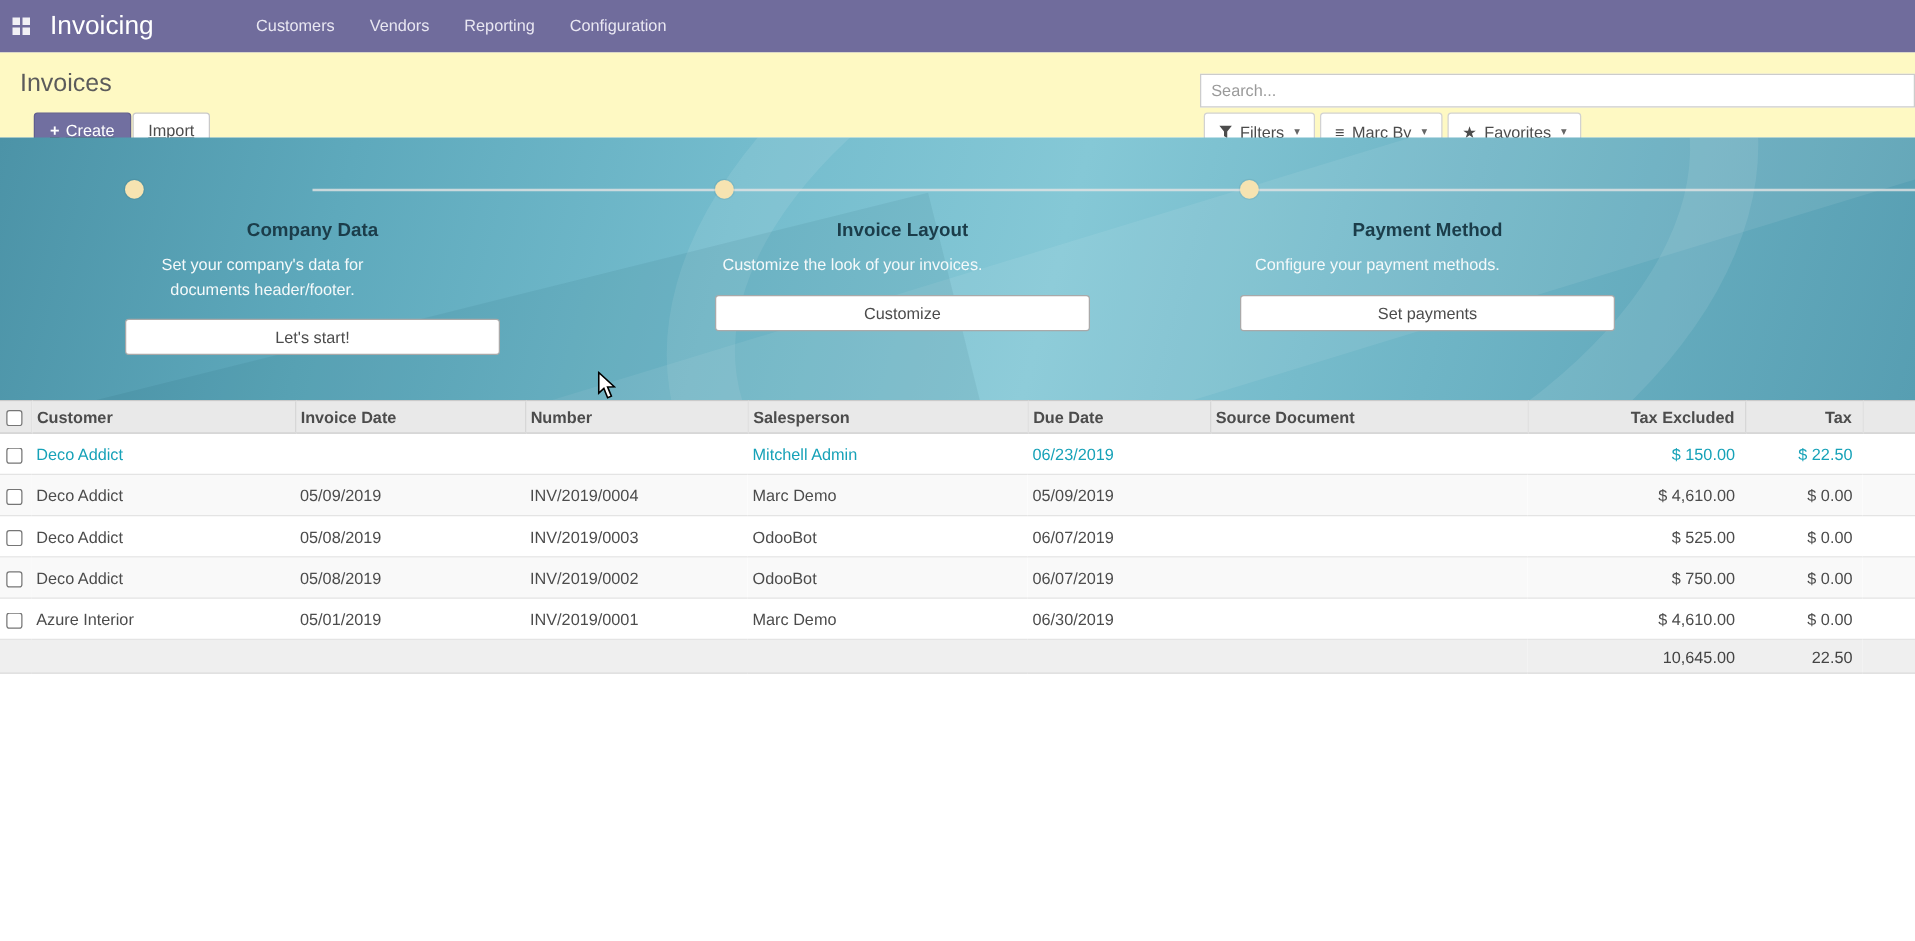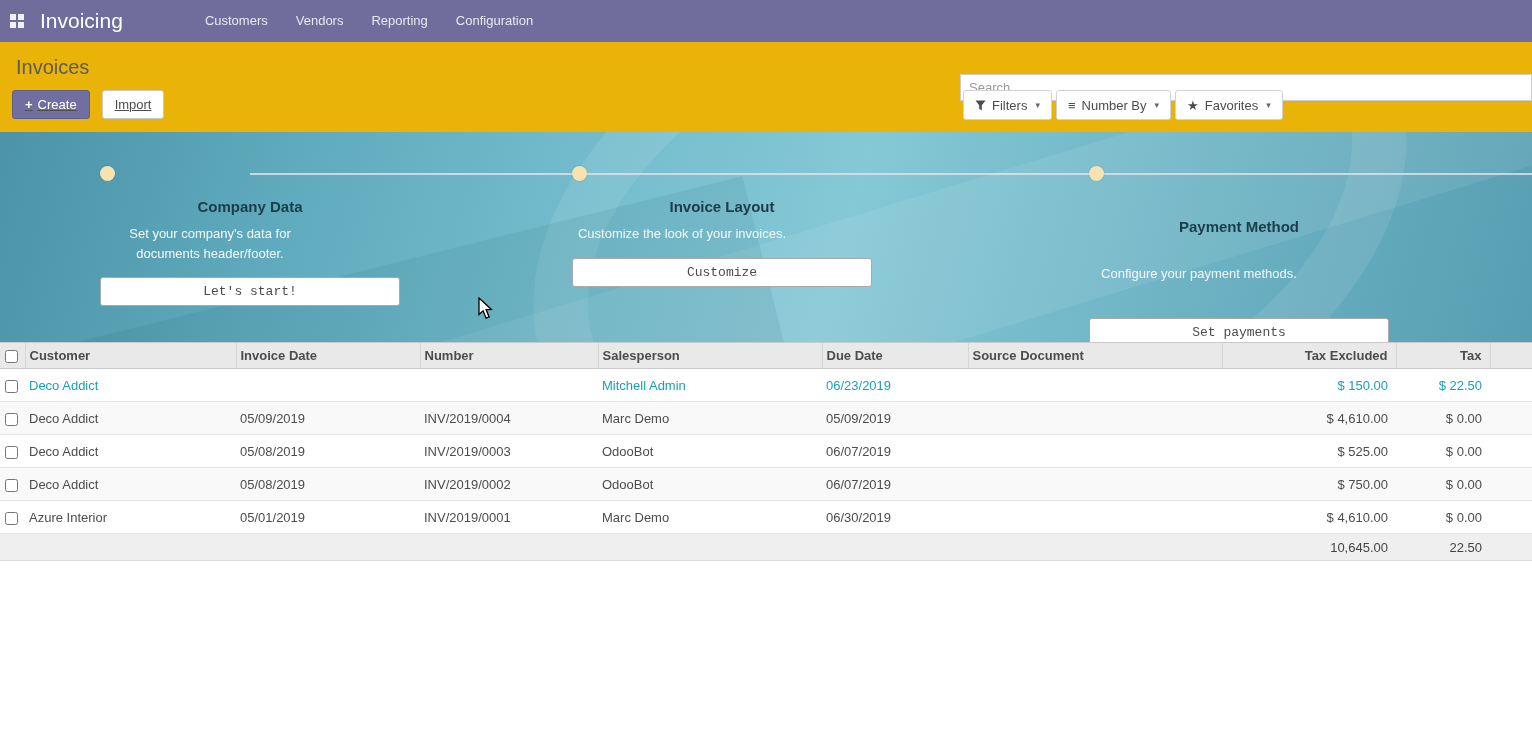--- a/index.html
+++ b/index.html
@@ -40,44 +40,44 @@
   .nav-menu a {
     font-size: 13px;
     color: #e9e7f2;
     text-decoration: none;
     padding: 0 14px;
     line-height: 42px;
     cursor: pointer;
   }
 
   
-  .control-panel { position: relative; height: 90px; background: #eab308; }
+  .control-panel { position: relative; height: 68px; background: #fef9c3; }
   .page-title {
     position: absolute; left: 16px; top: 14px;
     font-size: 20px; font-weight: normal; color: #5b5b5b;
   }
-  .cp-buttons { position: absolute; left: 12px; top: 48px; display: flex; gap: 12px; text-decoration: underline; }
+  .cp-buttons { position: absolute; left: 27px; top: 48px; display: flex; gap: 1px; text-decoration: underline; }
   .btn {
     font-family: "Liberation Sans", sans-serif;
     font-size: 13px;
     padding: 6px 12px;
     border: 1px solid #c9c9c9;
     border-radius: 3px;
     background: #fff;
     color: #4c4c4c;
     cursor: pointer;
   }
   .btn-primary {
     background: #716fa0;
     border-color: #605e8f;
     color: #fff;
   }
   .btn-primary .plus { margin-right: 5px; font-weight: bold; }
   .search-input {
-    position: absolute; top: 32px; right: 0;
+    position: absolute; top: 17px; right: 0;
     width: 572px; height: 27px;
     border: 1px solid #ccc;
     padding: 0 8px;
     font-family: "Liberation Sans", sans-serif;
     font-size: 13px;
     color: #555;
     outline: none;
   }
   .search-input::placeholder { color: #9a9a9a; }
   .filter-row { position: absolute; left: 963px; top: 48px; display: flex; gap: 4px; }
@@ -125,41 +125,41 @@
   }
   .steps-line {
     position: absolute; left: 250px; right: 0; top: 41px; height: 2px;
     background: rgba(228,228,228,0.8);
   }
   .step {
     position: absolute; top: 34px; width: 300px;
     display: flex; flex-direction: column; 
     text-align: center;
   }
-  .step-1 { left: 100px; } .step-2 { left: 572px; } .step-3 { left: 1089px; gap: 20px; }
+  .step-1 { left: 100px; } .step-2 { left: 572px; } .step-3 { left: 992px; }
   .step-dot {
     width: 15px; height: 15px; border-radius: 50%;
     background: #f6e3b1;
     box-shadow: 0 0 0 1px rgba(0,0,0,0.05);
   }
   .step-title {
     margin-top: 17px;
     font-size: 15px; font-weight: bold;
     color: #1b3d4a;
   }
   .step-desc {
     margin-top: 9px;
     font-size: 13px;
     line-height: 1.5;
     color: #f4f9fa;
     max-width: 220px;
   }
   .step-btn {
     margin-top: 14px;
-    font-family: Liberation Mono, monospace;
+    font-family: Liberation Sans, sans-serif;
     font-size: 13px;
     padding: 6px 12px;
     background: #fff;
     border: 1px solid #a9a9a9;
     border-radius: 3px;
     color: #4c4c4c;
     cursor: pointer;
   }
 
   
@@ -236,21 +236,21 @@
   <div class="filter-row">
     <button class="dd-btn">
       <svg class="funnel-svg" width="11" height="11" viewBox="0 0 11 11">
           <path d="M0.5 0.5 H10.5 L6.8 5.2 V10.5 L4.2 8.8 V5.2 Z" fill="#4c4c4c"></path>
         </svg>
       <span>Filters</span>
       <span class="caret">▾</span>
     </button>
     <button class="dd-btn">
       <span class="glyph">≡</span>
-      <span>Number By</span>
+      <span>Marc By</span>
       <span class="caret">▾</span>
     </button>
     <button class="dd-btn">
       <span class="glyph">★</span>
       <span>Favorites</span>
       <span class="caret">▾</span>
     </button>
   </div>
 </section>
 

